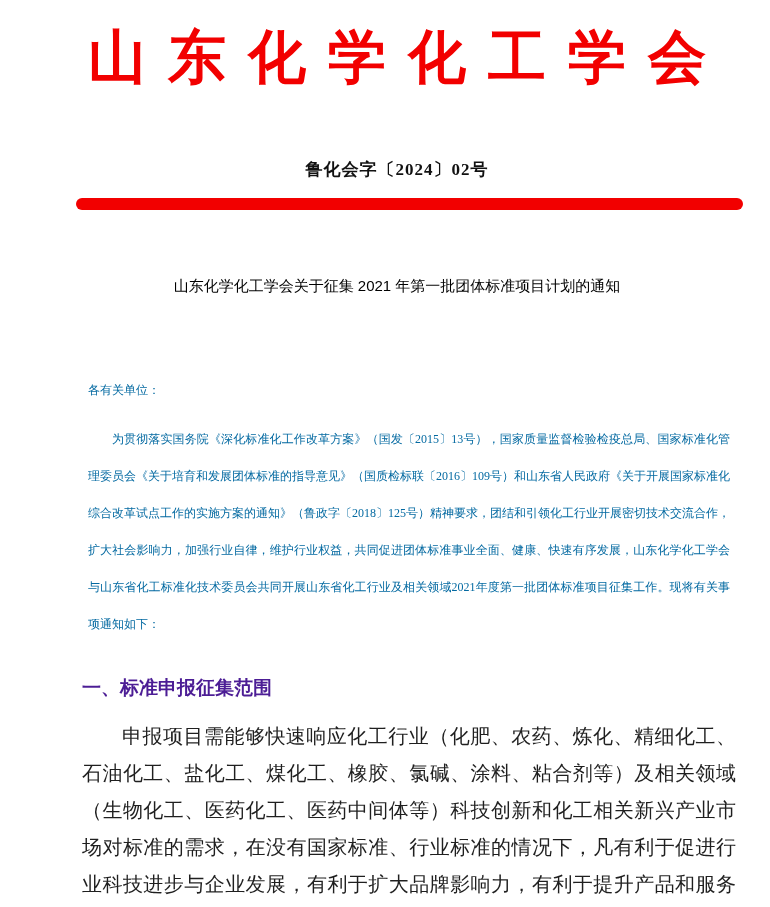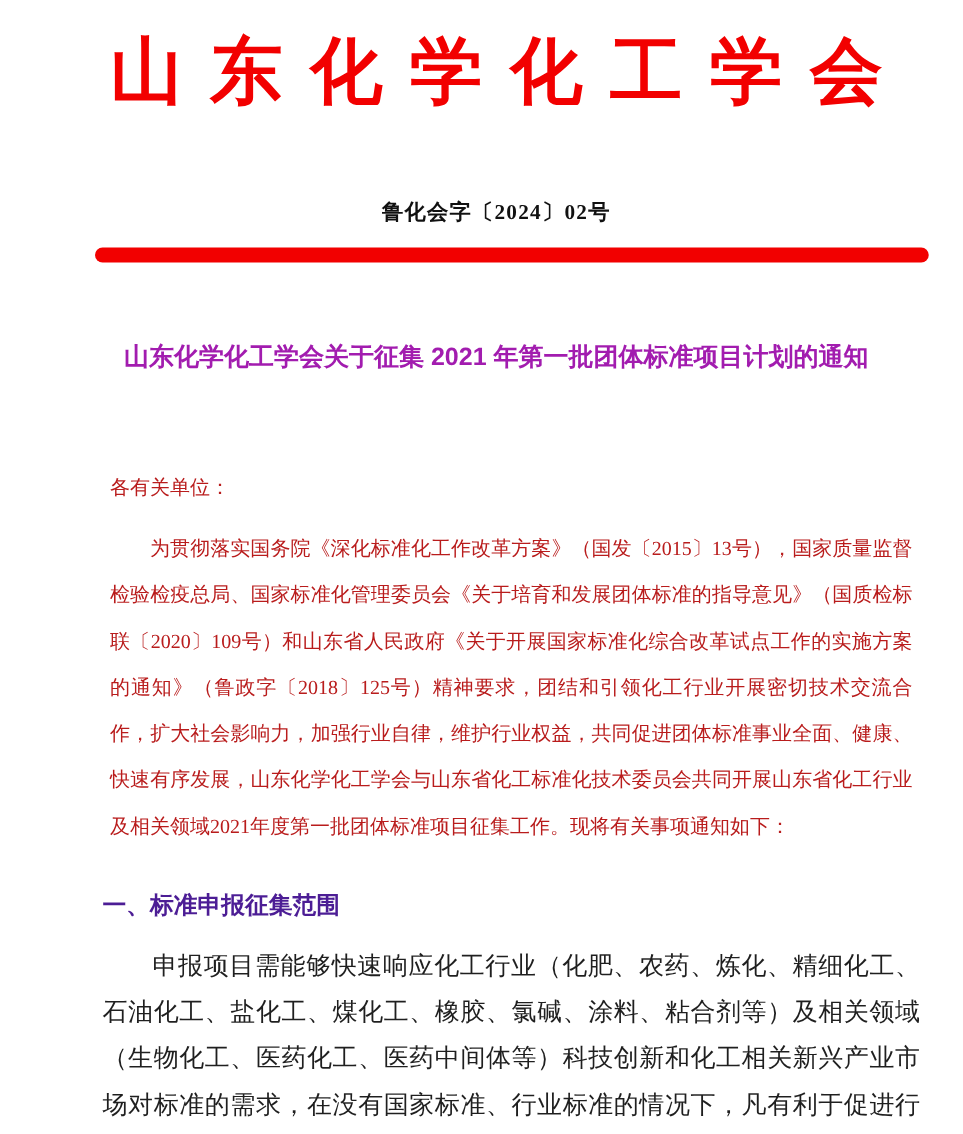--- a/index.html
+++ b/index.html
@@ -45,34 +45,34 @@
   .red-rule {
     margin: 11px 33px 0 58px;
     height: 3px;
     background: #f20000;
   }
 
   
   .notice-title {
     margin: 57px 30px 0 30px;
     text-align: center;
-    font-size: 20px;
+    font-size: 15px;
     line-height: 26px;
-    font-weight: 700;
-    color: #a21caf;
+    font-weight: 400;
+    color: #000000;
     font-family: "Liberation Sans", "DejaVu Sans", sans-serif;
   }
 
   
   .body-text {
     margin: 55px 34px 0 58px;
-    font-size: 16px;
+    font-size: 12px;
     line-height: 37px;
     text-align: justify;
-    color: #b91c1c;
+    color: #0369a1;
   }
 
   .salutation {
     text-indent: 0;
   }
 
   .para-indent {
     text-indent: 2em;
   }
 
@@ -102,20 +102,20 @@
   <div class="org-title">山东化学化工学会</div>
 
   <div class="doc-number">鲁化会字〔2024〕02号</div>
 
   <div class="red-rule"></div>
 
   <div class="notice-title">山东化学化工学会关于征集 2021 年第一批团体标准项目计划的通知</div>
 
   <div class="body-text">
     <div class="salutation">各有关单位：</div>
-    <div class="para-indent">为贯彻落实国务院《深化标准化工作改革方案》（国发〔2015〕13号），国家质量监督检验检疫总局、国家标准化管理委员会《关于培育和发展团体标准的指导意见》（国质检标联〔2020〕109号）和山东省人民政府《关于开展国家标准化综合改革试点工作的实施方案的通知》（鲁政字〔2018〕125号）精神要求，团结和引领化工行业开展密切技术交流合作，扩大社会影响力，加强行业自律，维护行业权益，共同促进团体标准事业全面、健康、快速有序发展，山东化学化工学会与山东省化工标准化技术委员会共同开展山东省化工行业及相关领域2021年度第一批团体标准项目征集工作。现将有关事项通知如下：</div>
+    <div class="para-indent">为贯彻落实国务院《深化标准化工作改革方案》（国发〔2015〕13号），国家质量监督检验检疫总局、国家标准化管理委员会《关于培育和发展团体标准的指导意见》（国质检标联〔2016〕109号）和山东省人民政府《关于开展国家标准化综合改革试点工作的实施方案的通知》（鲁政字〔2018〕125号）精神要求，团结和引领化工行业开展密切技术交流合作，扩大社会影响力，加强行业自律，维护行业权益，共同促进团体标准事业全面、健康、快速有序发展，山东化学化工学会与山东省化工标准化技术委员会共同开展山东省化工行业及相关领域2021年度第一批团体标准项目征集工作。现将有关事项通知如下：</div>
   </div>
 
   <div class="section-heading">一、标准申报征集范围</div>
 
   <div class="section-body">申报项目需能够快速响应化工行业（化肥、农药、炼化、精细化工、石油化工、盐化工、煤化工、橡胶、氯碱、涂料、粘合剂等）及相关领域（生物化工、医药化工、医药中间体等）科技创新和化工相关新兴产业市场对标准的需求，在没有国家标准、行业标准的情况下，凡有利于促进行业科技进步与企业发展，有利于扩大品牌影响力，有利于提升产品和服务竞争力的标准项目，均可申报制定山东化学化工学会团体标准。</div>
 
 </div>
 
 </body></html>

